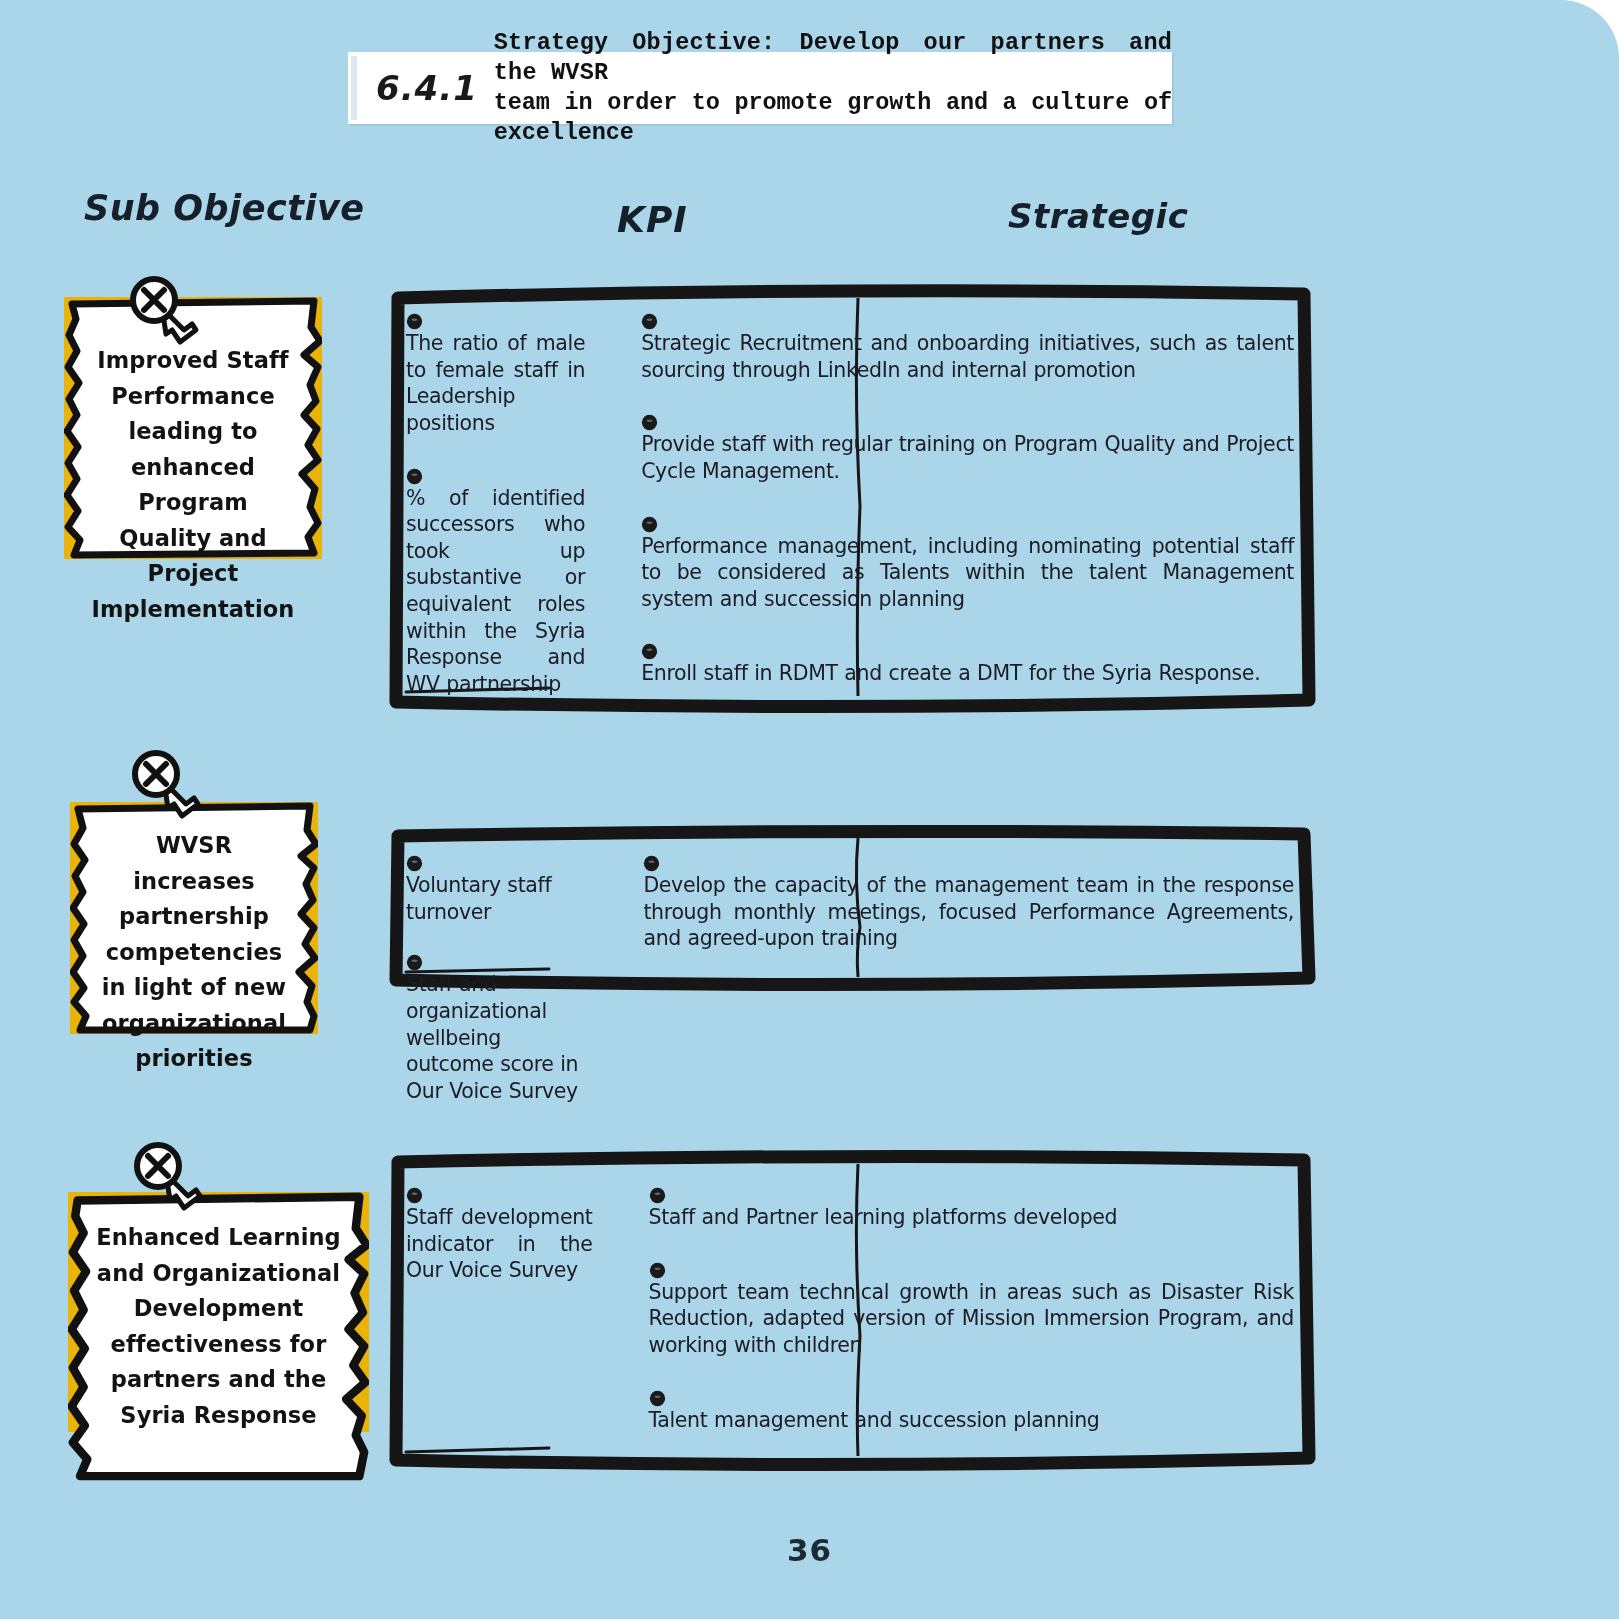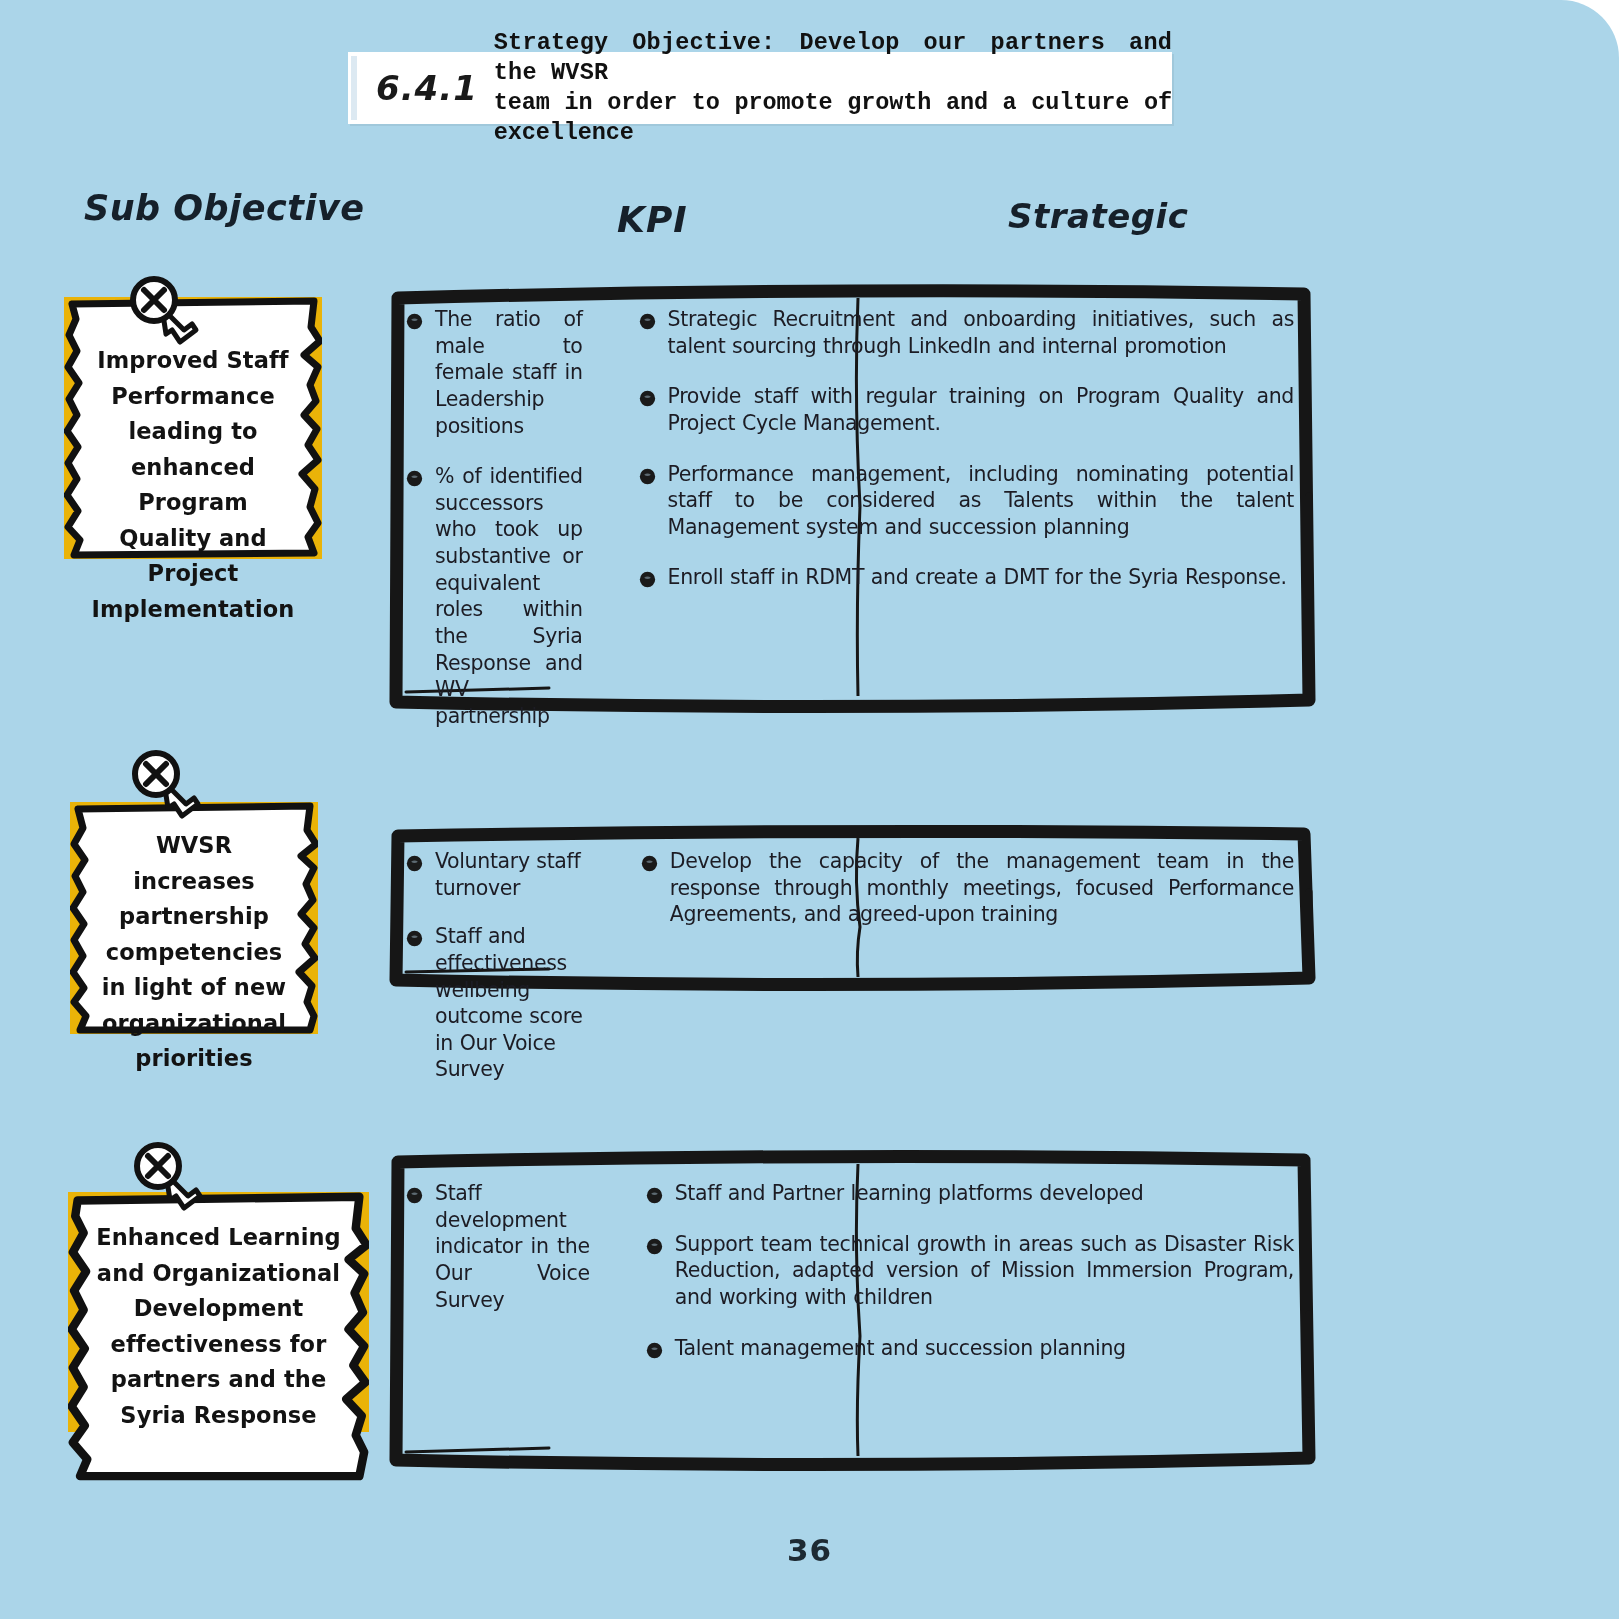--- a/index.html
+++ b/index.html
@@ -147,20 +147,21 @@
   }
   .card .col-strategic {
     box-sizing: border-box;
     flex: 1 1 auto;
     padding: 30px 26px 20px 30px;
   }
   .bullet-item {
     display: flex;
     align-items: flex-start;
     margin-bottom: 24px;
+    flex-direction: column;
   }
   .bullet-item:last-child { margin-bottom: 0; }
   .bullet-icon {
     flex: 0 0 auto;
     width: 17px;
     height: 17px;
     margin-top: 7px;
     margin-right: 12px;
   }
   .bullet-text {
@@ -313,21 +314,21 @@
             <circle cx="10" cy="10" r="9" fill="#1a1a1a"></circle>
             <path d="M6 8 q4 -3 8 0 q-4 3 -8 0" fill="#5d6a72"></path>
           </svg>
           <div class="bullet-text nojust">Voluntary staff turnover</div>
         </div>
         <div class="bullet-item">
           <svg class="bullet-icon" viewBox="0 0 20 20">
             <circle cx="10" cy="10" r="9" fill="#1a1a1a"></circle>
             <path d="M6 8 q4 -3 8 0 q-4 3 -8 0" fill="#5d6a72"></path>
           </svg>
-          <div class="bullet-text nojust">Staff and effectiveness wellbeing outcome score in Our Voice Survey</div>
+          <div class="bullet-text nojust">Staff and organizational wellbeing outcome score in Our Voice Survey</div>
         </div>
       </div>
       <div class="col-strategic" style="padding-top:26px;">
         <div class="bullet-item">
           <svg class="bullet-icon" viewBox="0 0 20 20">
             <circle cx="10" cy="10" r="9" fill="#1a1a1a"></circle>
             <path d="M6 8 q4 -3 8 0 q-4 3 -8 0" fill="#5d6a72"></path>
           </svg>
           <div class="bullet-text">Develop the capacity of the management team in the response through monthly meetings, focused Performance Agreements, and agreed-upon training</div>
         </div>

